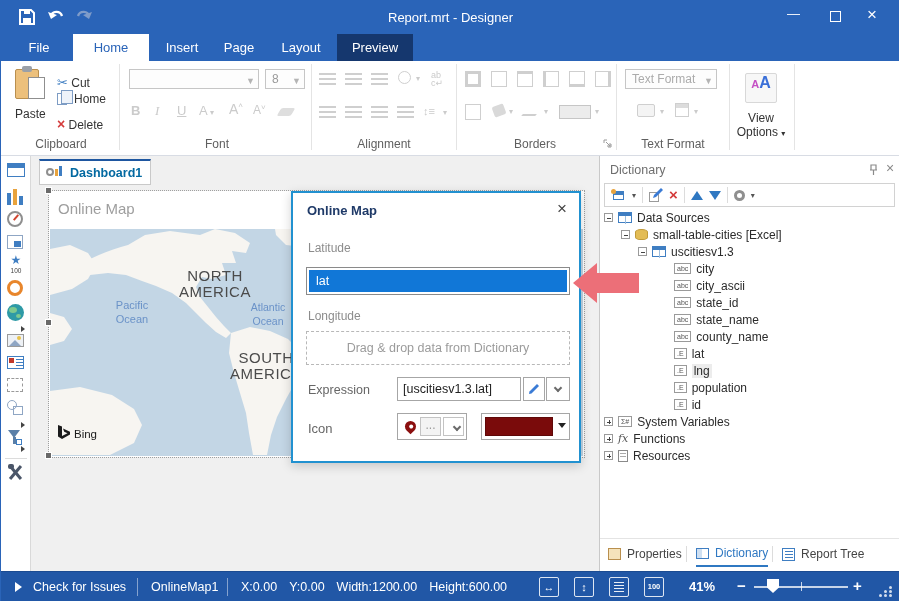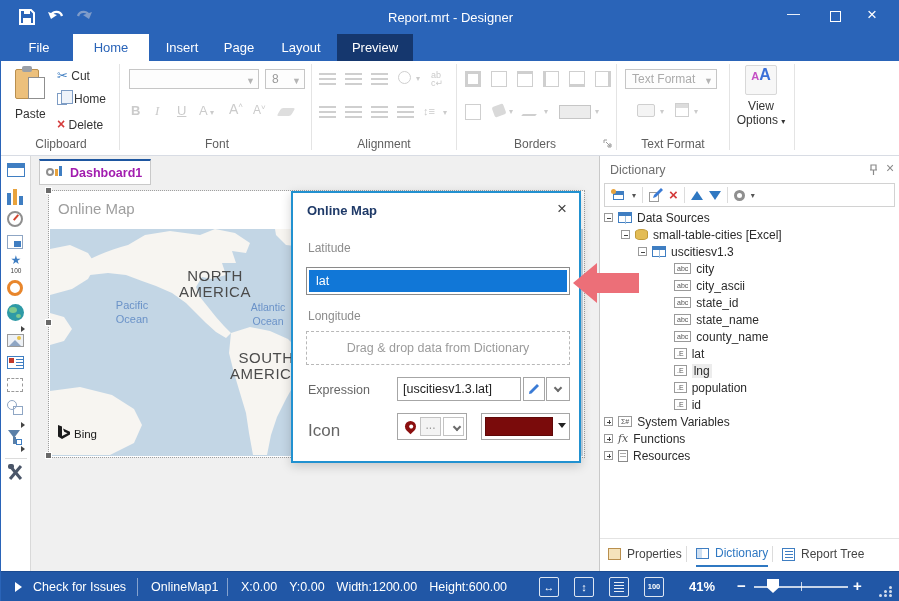--- a/index.html
+++ b/index.html
@@ -142,21 +142,21 @@
       <div class="rdiv" style="left:310px"></div>
       <div class="rdiv" style="left:455px"></div>
       <div class="rdiv" style="left:615px"></div>
       <div class="rdiv" style="left:728px"></div>
       <div class="rdiv" style="left:793px"></div>
 
     <div class="abs" style="left:14px;top:8px">
       <div class="clipboard"></div>
       <div style="margin-top:8px;text-align:center;font-size:12px">Paste</div>
     </div>
-    <div class="sbtn" style="left:56px;top:7px"><span style="color:#3f7ec2;font-size:13px">✂</span> <span>Cut</span></div>
+    <div class="sbtn" style="left:56px;top:14px"><span style="color:#3f7ec2;font-size:13px">✂</span> <span>Cut</span></div>
     <div class="sbtn" style="left:56px;top:31px;display:flex;gap:7px;align-items:center">
         <span class="copy-ic"></span>
         <span>Home</span>
       </div>
     <div class="sbtn" style="left:56px;top:55px"><span style="color:#d43b3b;font-weight:bold;font-size:14px">×</span> <span>Delete</span></div>
     <div class="grp-label" style="left:14px;width:92px">Clipboard</div>
 
     <div class="combo" style="left:128px;top:8px;width:130px">
         <span class="arr">▼</span>
       </div>
@@ -203,21 +203,21 @@
       </svg>
 
     <div class="combo" style="left:624px;top:8px;width:92px"><span style="color:#ababab">Text Format</span><span class="arr">▼</span></div>
     <div class="abs" style="left:636px;top:43px;width:18px;height:13px;border:1px solid #cfcfcf;border-radius:2px;background:#f4f4f4"></div>
     <div class="abs gicon" style="left:659px;top:46px;font-size:8px">▾</div>
     <div class="abs" style="left:674px;top:42px;width:14px;height:14px;border:1px solid #cfcfcf;background:linear-gradient(to bottom,#dcdcdc 0 4px,#fff 4px)"></div>
     <div class="abs gicon" style="left:693px;top:46px;font-size:8px">▾</div>
     <div class="grp-label" style="left:624px;width:96px">Text Format</div>
 
     <div class="abs" style="left:734px;top:4px;width:52px;text-align:center">
-      <div class="aa-box" style="margin:0 auto"><span style="color:#c44fc4;font-size:11px;font-weight:bold">A</span><span style="color:#3a6fd8;font-size:16px;font-weight:bold">A</span></div>
+      <div class="aa-box" style="margin:8px auto"><span style="color:#c44fc4;font-size:11px;font-weight:bold">A</span><span style="color:#3a6fd8;font-size:16px;font-weight:bold">A</span></div>
       <div style="margin-top:4px">View</div>
       <div><span>Options</span> <span style="font-size:8px">▾</span></div>
     </div>
   </div>
 
   <div class="lbar">
     <div class="licon" style="top:7px;border:1px solid #3f7ec2;background:linear-gradient(to bottom,#3f7ec2 0 4px,#fff 4px),#fff;height:14px"></div>
     <div class="licon" style="top:31px;display:flex;align-items:flex-end;gap:2px">
         <i style="width:4px;height:12px;background:#3f7ec2"></i>
         <i style="width:4px;height:16px;background:#e8a33d"></i>
@@ -264,21 +264,21 @@
       </div>
   </div>
 
   <div class="canvas">
     <div class="doctab">
       <div class="abs" style="left:6px;top:5px;display:flex;align-items:flex-end;gap:1px">
           <i style="width:8px;height:8px;border:2px solid #8f8f8f;border-radius:50%"></i>
           <i style="width:3px;height:7px;background:#e8a33d"></i>
           <i style="width:3px;height:10px;background:#3f7ec2"></i>
         </div>
-      <div class="abs" style="left:30px;top:5px;font-weight:bold;color:#a21caf;font-size:12.5px">Dashboard1</div>
+      <div class="abs" style="left:30px;top:5px;font-weight:bold;color:#0369a1;font-size:12.5px">Dashboard1</div>
     </div>
 
     <div class="component">
       <div class="map-title">Online Map</div>
       <svg class="abs" style="left:1px;top:38px" width="533" height="227" viewBox="0 0 533 227">
         <rect x="0" y="0" width="533" height="227" fill="#c3d6e5"></rect>
         <path d="M20,42 C40,28 62,20 78,16 L95,6 L120,2 L150,6 L165,0 L185,4 L200,14 L196,24 L182,22 L186,34 L172,34 L176,46 L162,50 L152,48 L146,58 L150,68 L158,78 L166,88 L174,97 L181,104 L176,109 L166,103 L156,94 L146,84 L136,74 L122,64 L106,57 L92,52 L76,46 L58,44 L40,46 Z" fill="#f7f5f1"></path>
         <path d="M181,104 L200,98 L220,102 L238,110 L250,122 L252,136 L246,152 L236,170 L227,188 L221,206 L217,226 L203,226 L199,204 L196,184 L190,164 L184,144 L179,124 Z" fill="#f7f5f1"></path>
         <path d="M225,0 L252,0 L262,8 L254,18 L236,16 L226,6 Z" fill="#f7f5f1"></path>
         <path d="M0,20 L20,16 L38,24 L46,36 L38,50 L22,60 L0,66 Z" fill="#f7f5f1"></path>
@@ -311,21 +311,21 @@
         <div class="lat-inner">lat</div>
       </div>
     <div class="dlg-label" style="left:15px;top:116px">Longitude</div>
     <div class="dashbox">Drag &amp; drop data from Dictionary</div>
     <div class="dlg-label" style="left:15px;top:190px;color:#666;font-size:12.5px">Expression</div>
     <div class="fbox" style="left:104px;top:184px;width:124px;height:24px;font-size:12.5px;color:#222;line-height:22px;padding-left:5px">[uscitiesv1.3.lat]</div>
     <div class="fbox" style="left:230px;top:184px;width:22px;height:24px"><svg width="12" height="12" viewBox="0 0 12 12" style="margin:5px 0 0 4px">
           <path d="M1 11 L1.5 8.5 L9 1 L11 3 L3.5 10.5 Z" fill="#3a7bd5"></path>
         </svg></div>
     <div class="fbox" style="left:253px;top:184px;width:24px;height:24px"><span class="chev" style="margin:7px 0 0 8px"></span></div>
-    <div class="dlg-label" style="left:15px;top:228px;color:#666;font-size:17px">Icon</div>
+    <div class="dlg-label" style="left:15px;top:228px;color:#666;font-size:13px">Icon</div>
     <div class="fbox" style="left:104px;top:220px;width:70px;height:27px">
       <div class="pin abs" style="left:7px;top:7px"></div>
       <div class="mini-btn abs" style="left:22px;top:3px;width:21px;height:19px;line-height:15px">...</div>
       <div class="mini-btn abs" style="left:45px;top:3px;width:21px;height:19px;background:#fff"><span class="chev" style="margin:6px 0 0 6px"></span></div>
     </div>
     <div class="fbox" style="left:188px;top:220px;width:89px;height:27px">
       <div class="abs" style="left:3px;top:3px;width:68px;height:19px;background:var(--swatch);border:1px solid #5f0808"></div>
       <div class="abs" style="left:76px;top:9px;width:0;height:0;border-left:4px solid transparent;border-right:4px solid transparent;border-top:5px solid #222"></div>
     </div>
   </div>

